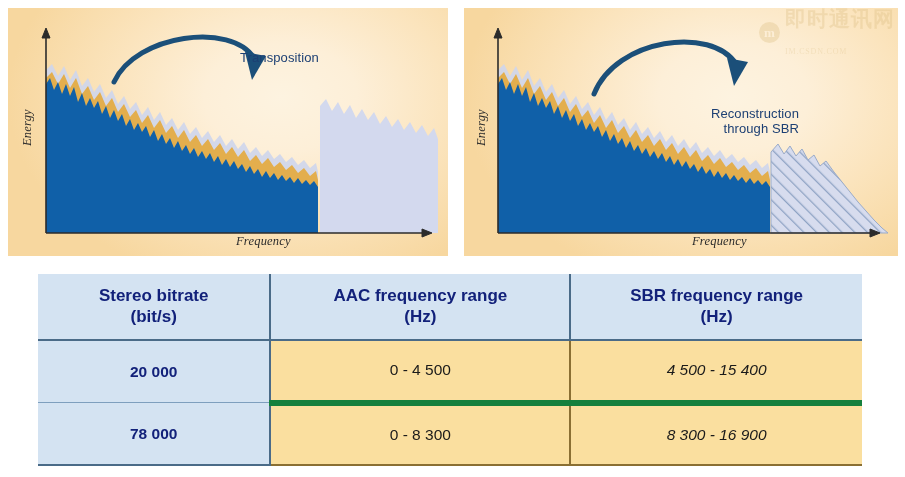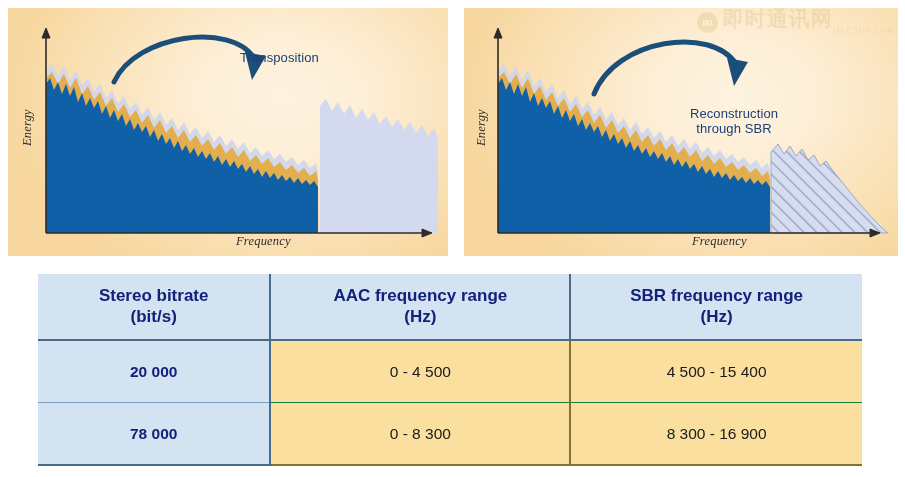--- a/index.html
+++ b/index.html
@@ -38,40 +38,40 @@
 
   .callout {
     position: absolute;
     font-family: "Liberation Sans", sans-serif;
     font-size: 13px;
     color: #1c3f73;
     line-height: 1.18;
     white-space: pre-line;
     letter-spacing: .1px;
   }
-  .callout.center { text-align: center; }
+  .callout.center { text-align: right; }
 
   
   #watermark {
     position: absolute;
     right: 10px; top: 9px;
     display: flex; align-items: center; gap: 5px;
     opacity: .30;
     pointer-events: none;
   }
   #watermark .wm-badge {
     width: 21px; height: 21px; border-radius: 50%;
     background: #d8b978;
     color: #fdf3e0;
     font-size: 13px; font-weight: bold;
     display: flex; align-items: center; justify-content: center;
     font-family: "Liberation Serif", serif;
   }
   #watermark .wm-text {
-    display: flex; flex-direction: row; line-height: 1;
+    display: flex; flex-direction: column; line-height: 1;
   }
   #watermark .wm-cn {
     font-size: 21px; font-weight: bold; color: #d9ba7c;
     letter-spacing: 1px;
     font-family: "DejaVu Sans", sans-serif;
   }
   #watermark .wm-en {
     font-size: 8px; color: #dcc089; letter-spacing: .8px;
     margin-top: 18px;
     font-family: "Liberation Serif", serif;
@@ -108,23 +108,23 @@
   td.col-bitrate {
     background: #d4e3f2;
     color: #12217a;
     font-weight: bold;
     border-bottom: 1px solid #7e9fbe;
     border-right: 2px solid #4a6b88;
   }
   td.col-aac, td.col-sbr {
     background: #fadf9f;
     color: #1a1a1a;
-    border-bottom: 1px solid #15803d;
-  }
-  td.col-sbr { border-left: 2px solid #8a6f33; }
+    border-bottom: 6px solid #15803d;
+  }
+  td.col-sbr { border-left: 2px solid #8a6f33; font-style: italic; }
   tr.last td { border-bottom: 2px solid #4a6b88; }
   tr.last td.col-aac, tr.last td.col-sbr { border-bottom: 2px solid #8a6f33; }
   .hdr-line2 { display: block; }
 </style>
 </head>
 <body>
 
 <div id="root">
 
   <div class="panel" id="panel-left">

